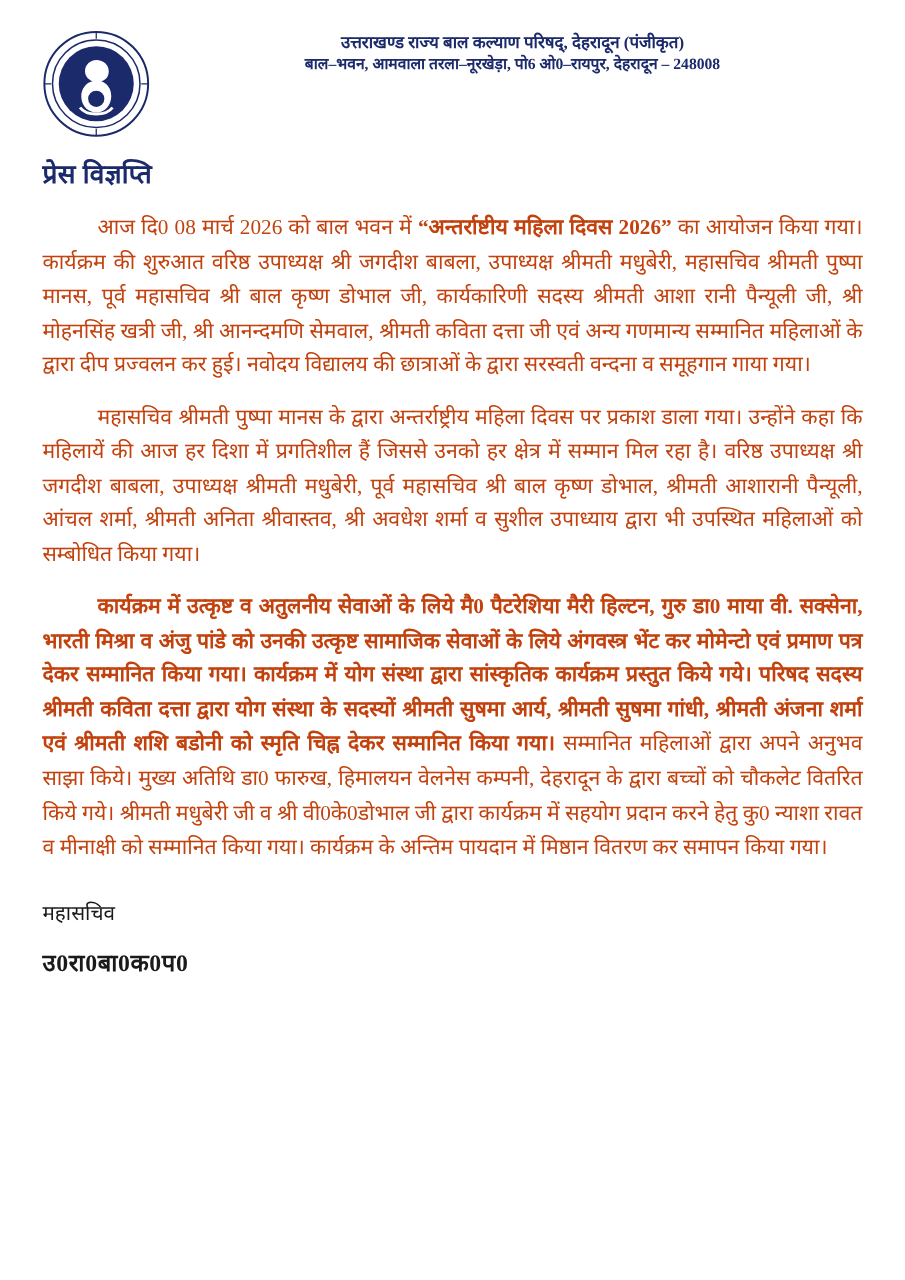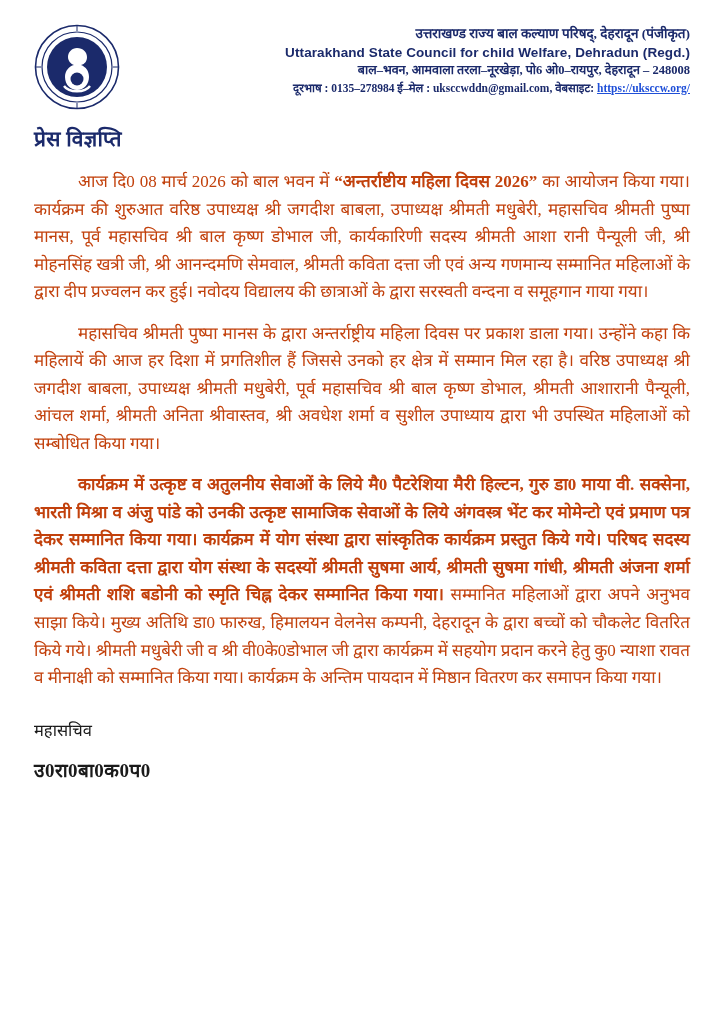--- a/index.html
+++ b/index.html
@@ -34,21 +34,21 @@
     width: 86px;
     min-width: 86px;
     height: 86px;
     position: relative;
     margin-top: 2px;
   }
   .logo svg { display: block; }
 
   .head-text {
     flex: 1;
-    text-align: right;
+    text-align: center;
     padding-top: 2px;
     line-height: 1.42;
   }
   .hline1 {
     font-family: "Liberation Serif", serif;
     font-size: 13.5px;
     font-weight: bold;
     color: #1b2a6b;
   }
   .hline2 {
@@ -145,27 +145,21 @@
           <line x1="43" y1="1.5" x2="43" y2="7"></line>
           <line x1="43" y1="79" x2="43" y2="84.5"></line>
           <line x1="1.5" y1="43" x2="7" y2="43"></line>
           <line x1="79" y1="43" x2="84.5" y2="43"></line>
         </g>
       </svg>
     </div>
 
     <div class="head-text">
       <div class="hline1">उत्तराखण्ड राज्य बाल कल्याण परिषद्, देहरादून (पंजीकृत)</div>
-      <div class="hline2">Uttarakhand State Council for child Welfare, Dehradun (Regd.)</div>
       <div class="hline3">बाल–भवन, आमवाला तरला–नूरखेड़ा, पो6 ओ0–रायपुर, देहरादून – 248008</div>
-      <div class="hline4">
-        <span>दूरभाष : 0135–278984  ई–मेल :</span>
-        <span class="mailto">uksccwddn@gmail.com</span><span>, वेबसाइट:</span>
-        <span class="link">https://uksccw.org/</span>
-      </div>
     </div>
   </div>
 
   <div class="doc-title">प्रेस विज्ञप्ति</div>
 
   <div class="body-copy">
     <p class="para"><span>आज दि0 08 मार्च 2026 को बाल भवन में </span><b>“अन्तर्राष्टीय महिला दिवस 2026”</b><span> का आयोजन किया गया। कार्यक्रम की शुरुआत वरिष्ठ उपाध्यक्ष श्री जगदीश बाबला, उपाध्यक्ष श्रीमती मधुबेरी, महासचिव श्रीमती पुष्पा मानस, पूर्व महासचिव श्री बाल कृष्ण डोभाल जी, कार्यकारिणी सदस्य श्रीमती आशा रानी पैन्यूली जी, श्री मोहनसिंह खत्री जी, श्री आनन्दमणि सेमवाल, श्रीमती कविता दत्ता जी एवं अन्य गणमान्य सम्मानित महिलाओं के द्वारा दीप प्रज्वलन कर हुई।   नवोदय विद्यालय की छात्राओं के द्वारा सरस्वती वन्दना व समूहगान गाया गया।</span></p>
     <p class="para"><span>महासचिव श्रीमती पुष्पा मानस के द्वारा अन्तर्राष्ट्रीय महिला दिवस पर प्रकाश डाला गया। उन्होंने कहा कि महिलायें की आज हर दिशा में प्रगतिशील हैं जिससे उनको हर क्षेत्र में सम्मान मिल रहा है। वरिष्ठ उपाध्यक्ष श्री जगदीश बाबला, उपाध्यक्ष श्रीमती मधुबेरी, पूर्व महासचिव श्री बाल कृष्ण डोभाल, श्रीमती आशारानी पैन्यूली, आंचल शर्मा, श्रीमती अनिता श्रीवास्तव, श्री अवधेश शर्मा व सुशील उपाध्याय द्वारा भी उपस्थित महिलाओं को सम्बोधित किया गया।</span></p>
     <p class="para tight"><b>कार्यक्रम में उत्कृष्ट व अतुलनीय सेवाओं के लिये मै0 पैटरेशिया मैरी हिल्टन, गुरु डा0 माया वी. सक्सेना, भारती मिश्रा व अंजु पांडे को उनकी उत्कृष्ट सामाजिक सेवाओं के लिये अंगवस्त्र भेंट कर मोमेन्टो एवं प्रमाण पत्र देकर सम्मानित किया गया। कार्यक्रम में योग संस्था द्वारा सांस्कृतिक कार्यक्रम प्रस्तुत किये गये। परिषद सदस्य श्रीमती कविता दत्ता द्वारा योग संस्था के सदस्यों श्रीमती सुषमा आर्य, श्रीमती सुषमा गांधी, श्रीमती अंजना शर्मा एवं श्रीमती शशि बडोनी को स्मृति चिह्न देकर सम्मानित किया गया।</b><span> सम्मानित महिलाओं द्वारा अपने अनुभव साझा किये। मुख्य अतिथि डा0 फारुख, हिमालयन वेलनेस कम्पनी, देहरादून के द्वारा बच्चों को चौकलेट वितरित किये गये। श्रीमती मधुबेरी जी व श्री वी0के0डोभाल जी द्वारा कार्यक्रम में सहयोग प्रदान करने हेतु कु0 न्याशा रावत व मीनाक्षी को सम्मानित किया गया। कार्यक्रम के अन्तिम पायदान में मिष्ठान वितरण कर समापन किया गया।</span></p>
   </div>

